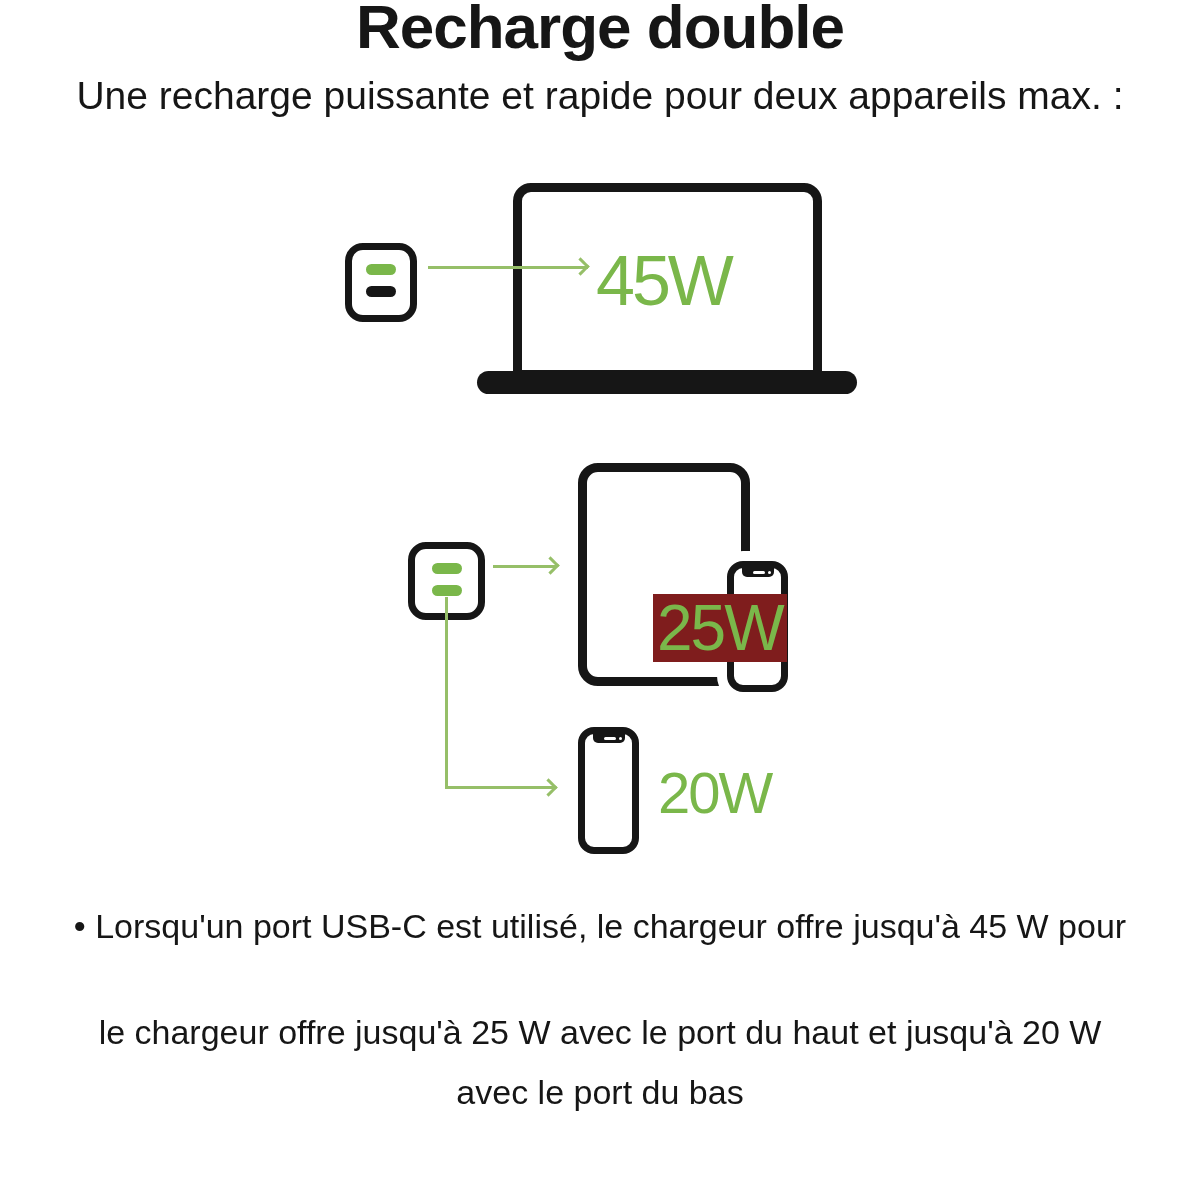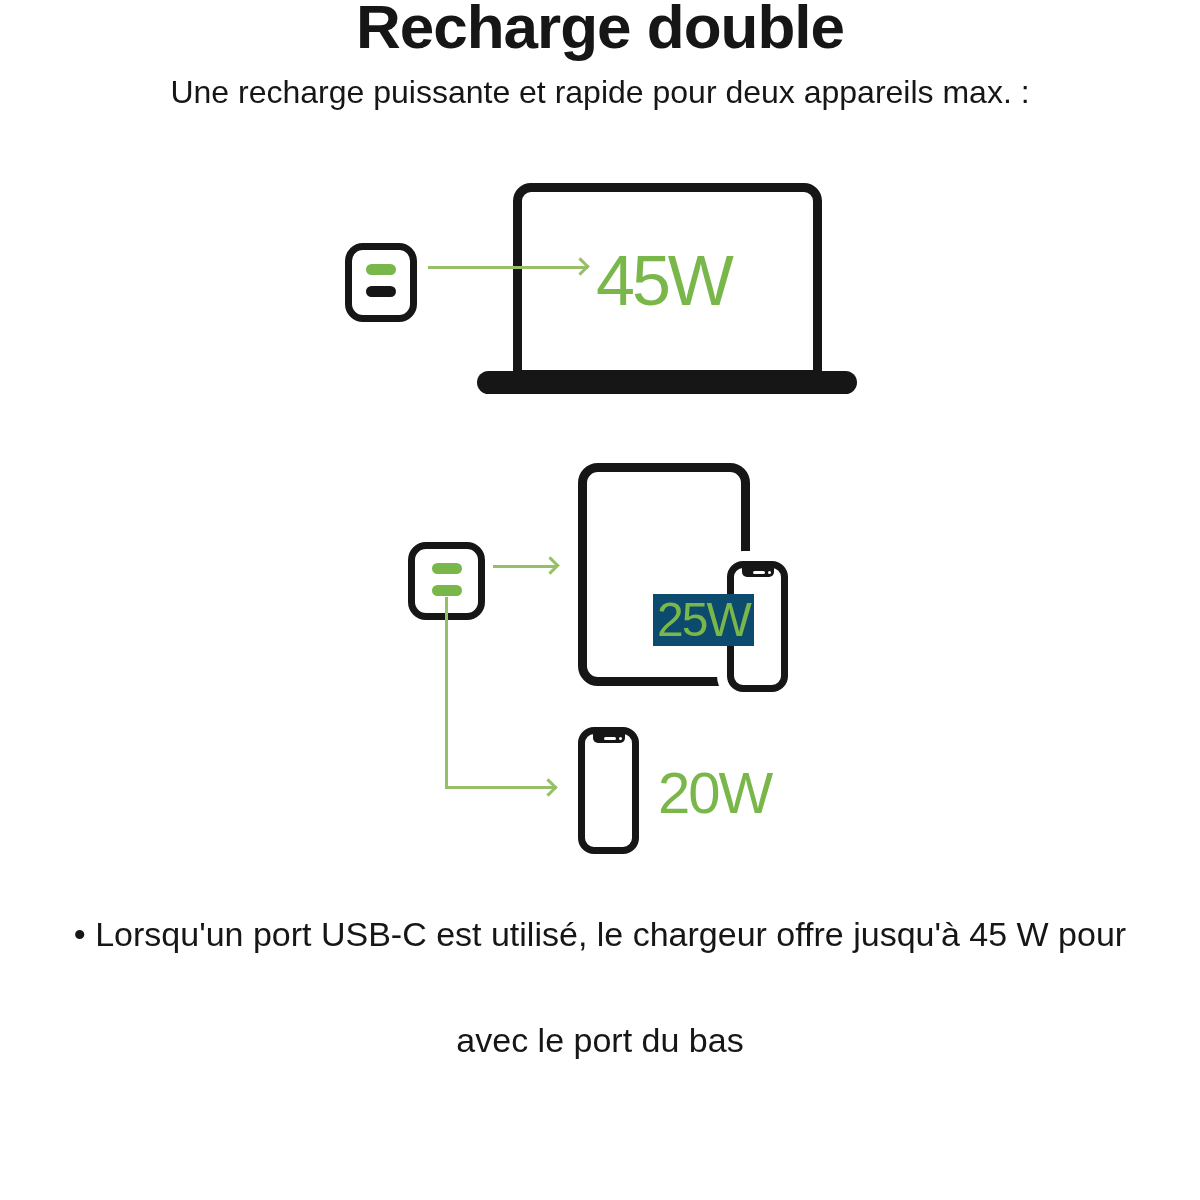--- a/index.html
+++ b/index.html
@@ -17,21 +17,21 @@
     font-family:"Liberation Sans", sans-serif; color:var(--ink);padding-left:35px;
   }
 
   
   .title{
     position:absolute; top:-9px; left:0; width:100%; margin:0;
     text-align:center; font-size:62px; font-weight:700; letter-spacing:-1px;
   }
   .subtitle{
     position:absolute; top:74px; left:0; width:100%; margin:0;
-    text-align:center; font-size:32px; font-weight:400;
+    text-align:center; font-size:39px; font-weight:400;
   }
 
   
   .charger{
     position:absolute; background:#fff; border:7px solid var(--ink);
     border-radius:18px; z-index:2;
   }
   .charger-1{ left:345px; top:243px; width:72px; height:79px; }
   .charger-2{ left:408px; top:542px; width:77px; height:78px; }
   .port{
@@ -83,30 +83,30 @@
   }
   .speaker{ position:absolute; top:3px; left:11px; width:12px; height:3px;
             background:#fff; border-radius:2px; }
   .cam{ position:absolute; top:3px; right:3px; width:3px; height:3px;
         background:#fff; border-radius:50%; }
 
   .watt{
     position:absolute; font-weight:400; color:var(--accent-green); line-height:1;
   }
   .watt-45{ left:596px; top:246px; font-size:70px; letter-spacing:-3px; z-index:3; }
-  .watt-25{ left:653px; top:594px; font-size:48px; letter-spacing:-2px; z-index:6;
-            background:#0c4a6e; padding:2px 4px; }
+  .watt-25{ left:653px; top:594px; font-size:64px; letter-spacing:-2px; z-index:6;
+            background:#7f1d1d; padding:2px 4px; }
   .watt-20{ left:658px; top:764px; font-size:58px; letter-spacing:-2px; }
 
   
   .bullets{
     position:absolute; top:892px; left:0; width:100%;
     text-align:center; font-size:34px; line-height:52px; color:var(--ink);
   }
-  .bullets p{ margin:16px; white-space:nowrap; }
+  .bullets p{ margin:8px; white-space:nowrap; }
   .bullet-item + .bullet-item{ margin-top:54px; }
 </style>
 </head>
 <body>
 
 <div class="page">
 
   <h1 class="title">Recharge double</h1>
   <p class="subtitle">Une recharge puissante et rapide pour deux appareils max. :</p>
 
@@ -147,17 +147,18 @@
       </span>
     </div>
     <div class="watt watt-20">20W</div>
   </div>
 
   <div class="bullets">
     <div class="bullet-item">
       <p>• Lorsqu'un port USB-C est utilisé, le chargeur offre jusqu'à 45 W pour</p>
     </div>
     <div class="bullet-item">
+      <p>le chargeur offre jusqu'à 25 W avec le port du haut et jusqu'à 20 W</p>
       <p>avec le port du bas</p>
     </div>
   </div>
 
 </div>
 
 </body></html>

